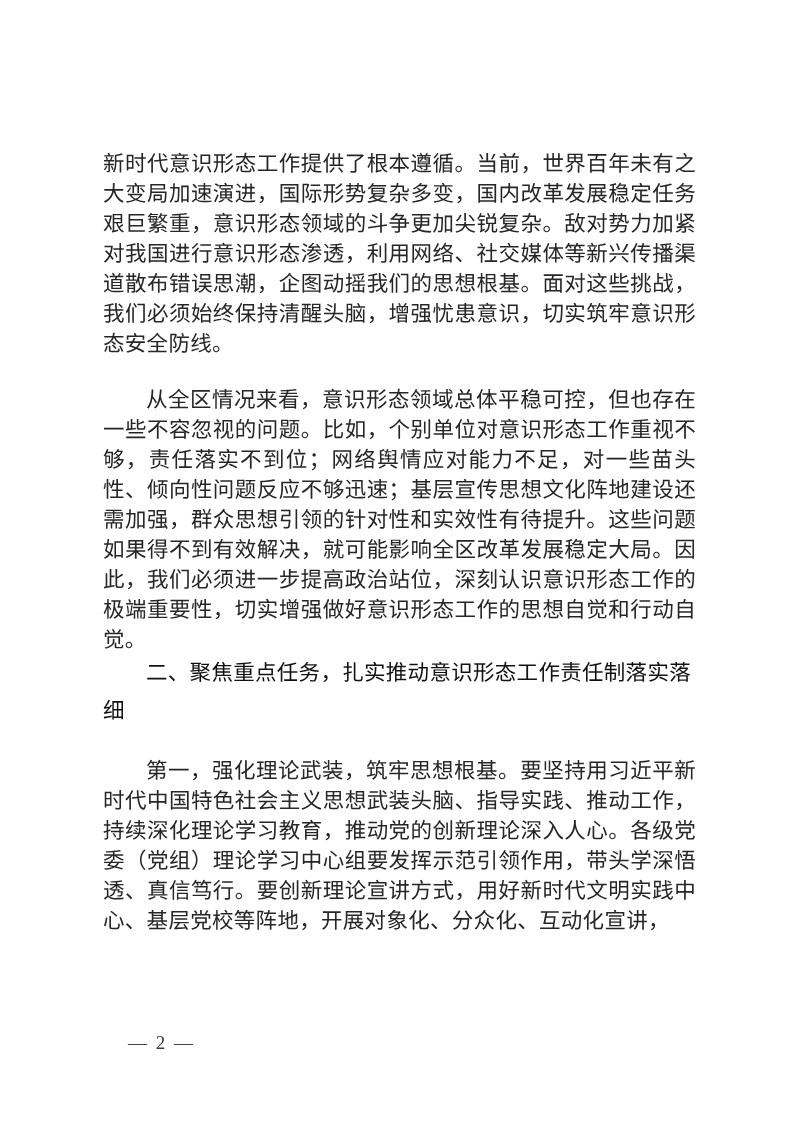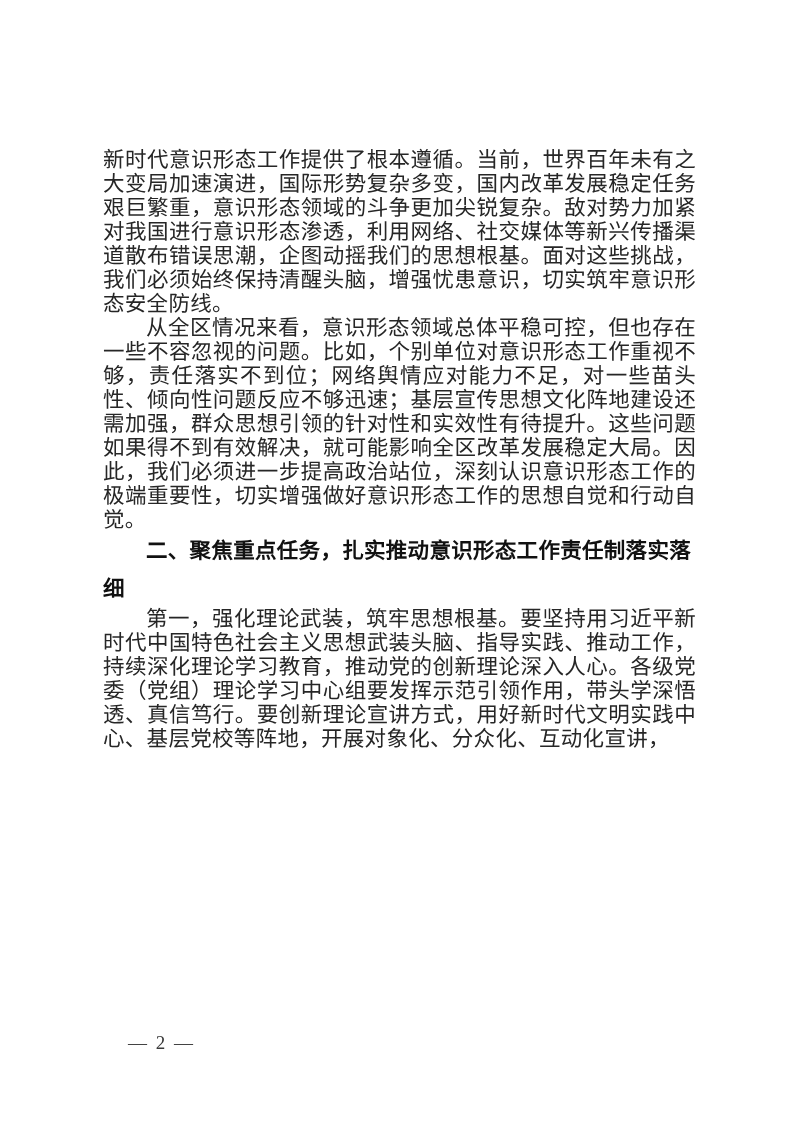--- a/index.html
+++ b/index.html
@@ -15,34 +15,35 @@
     overflow: hidden;
   }
   .text-block {
     position: absolute;
     left: 103px;
     top: 149px;
     width: 593px;
   }
   .body-para {
     margin: 0;
-    font-family: Liberation Mono, monospace;
+    font-family: Liberation Serif, serif;
     font-size: 21.5px;
-    line-height: 24px;
+    line-height: 30px;
     color: #262626;
     text-align: justify;
     letter-spacing: 0.3px;
   }
   .body-para.indent {
     text-indent: 2em;
+    margin-top: 26px;
   }
   .section-heading {
     margin: 0;
     font-family: "Liberation Sans", "DejaVu Sans", sans-serif;
-    font-weight: 700;
+    font-weight: 400;
     font-size: 21.5px;
     line-height: 37.5px;
     color: #111111;
     text-indent: 2em;
     letter-spacing: 0.3px;
   }
   .page-footer {
     position: absolute;
     left: 128px;
     top: 1031px;

